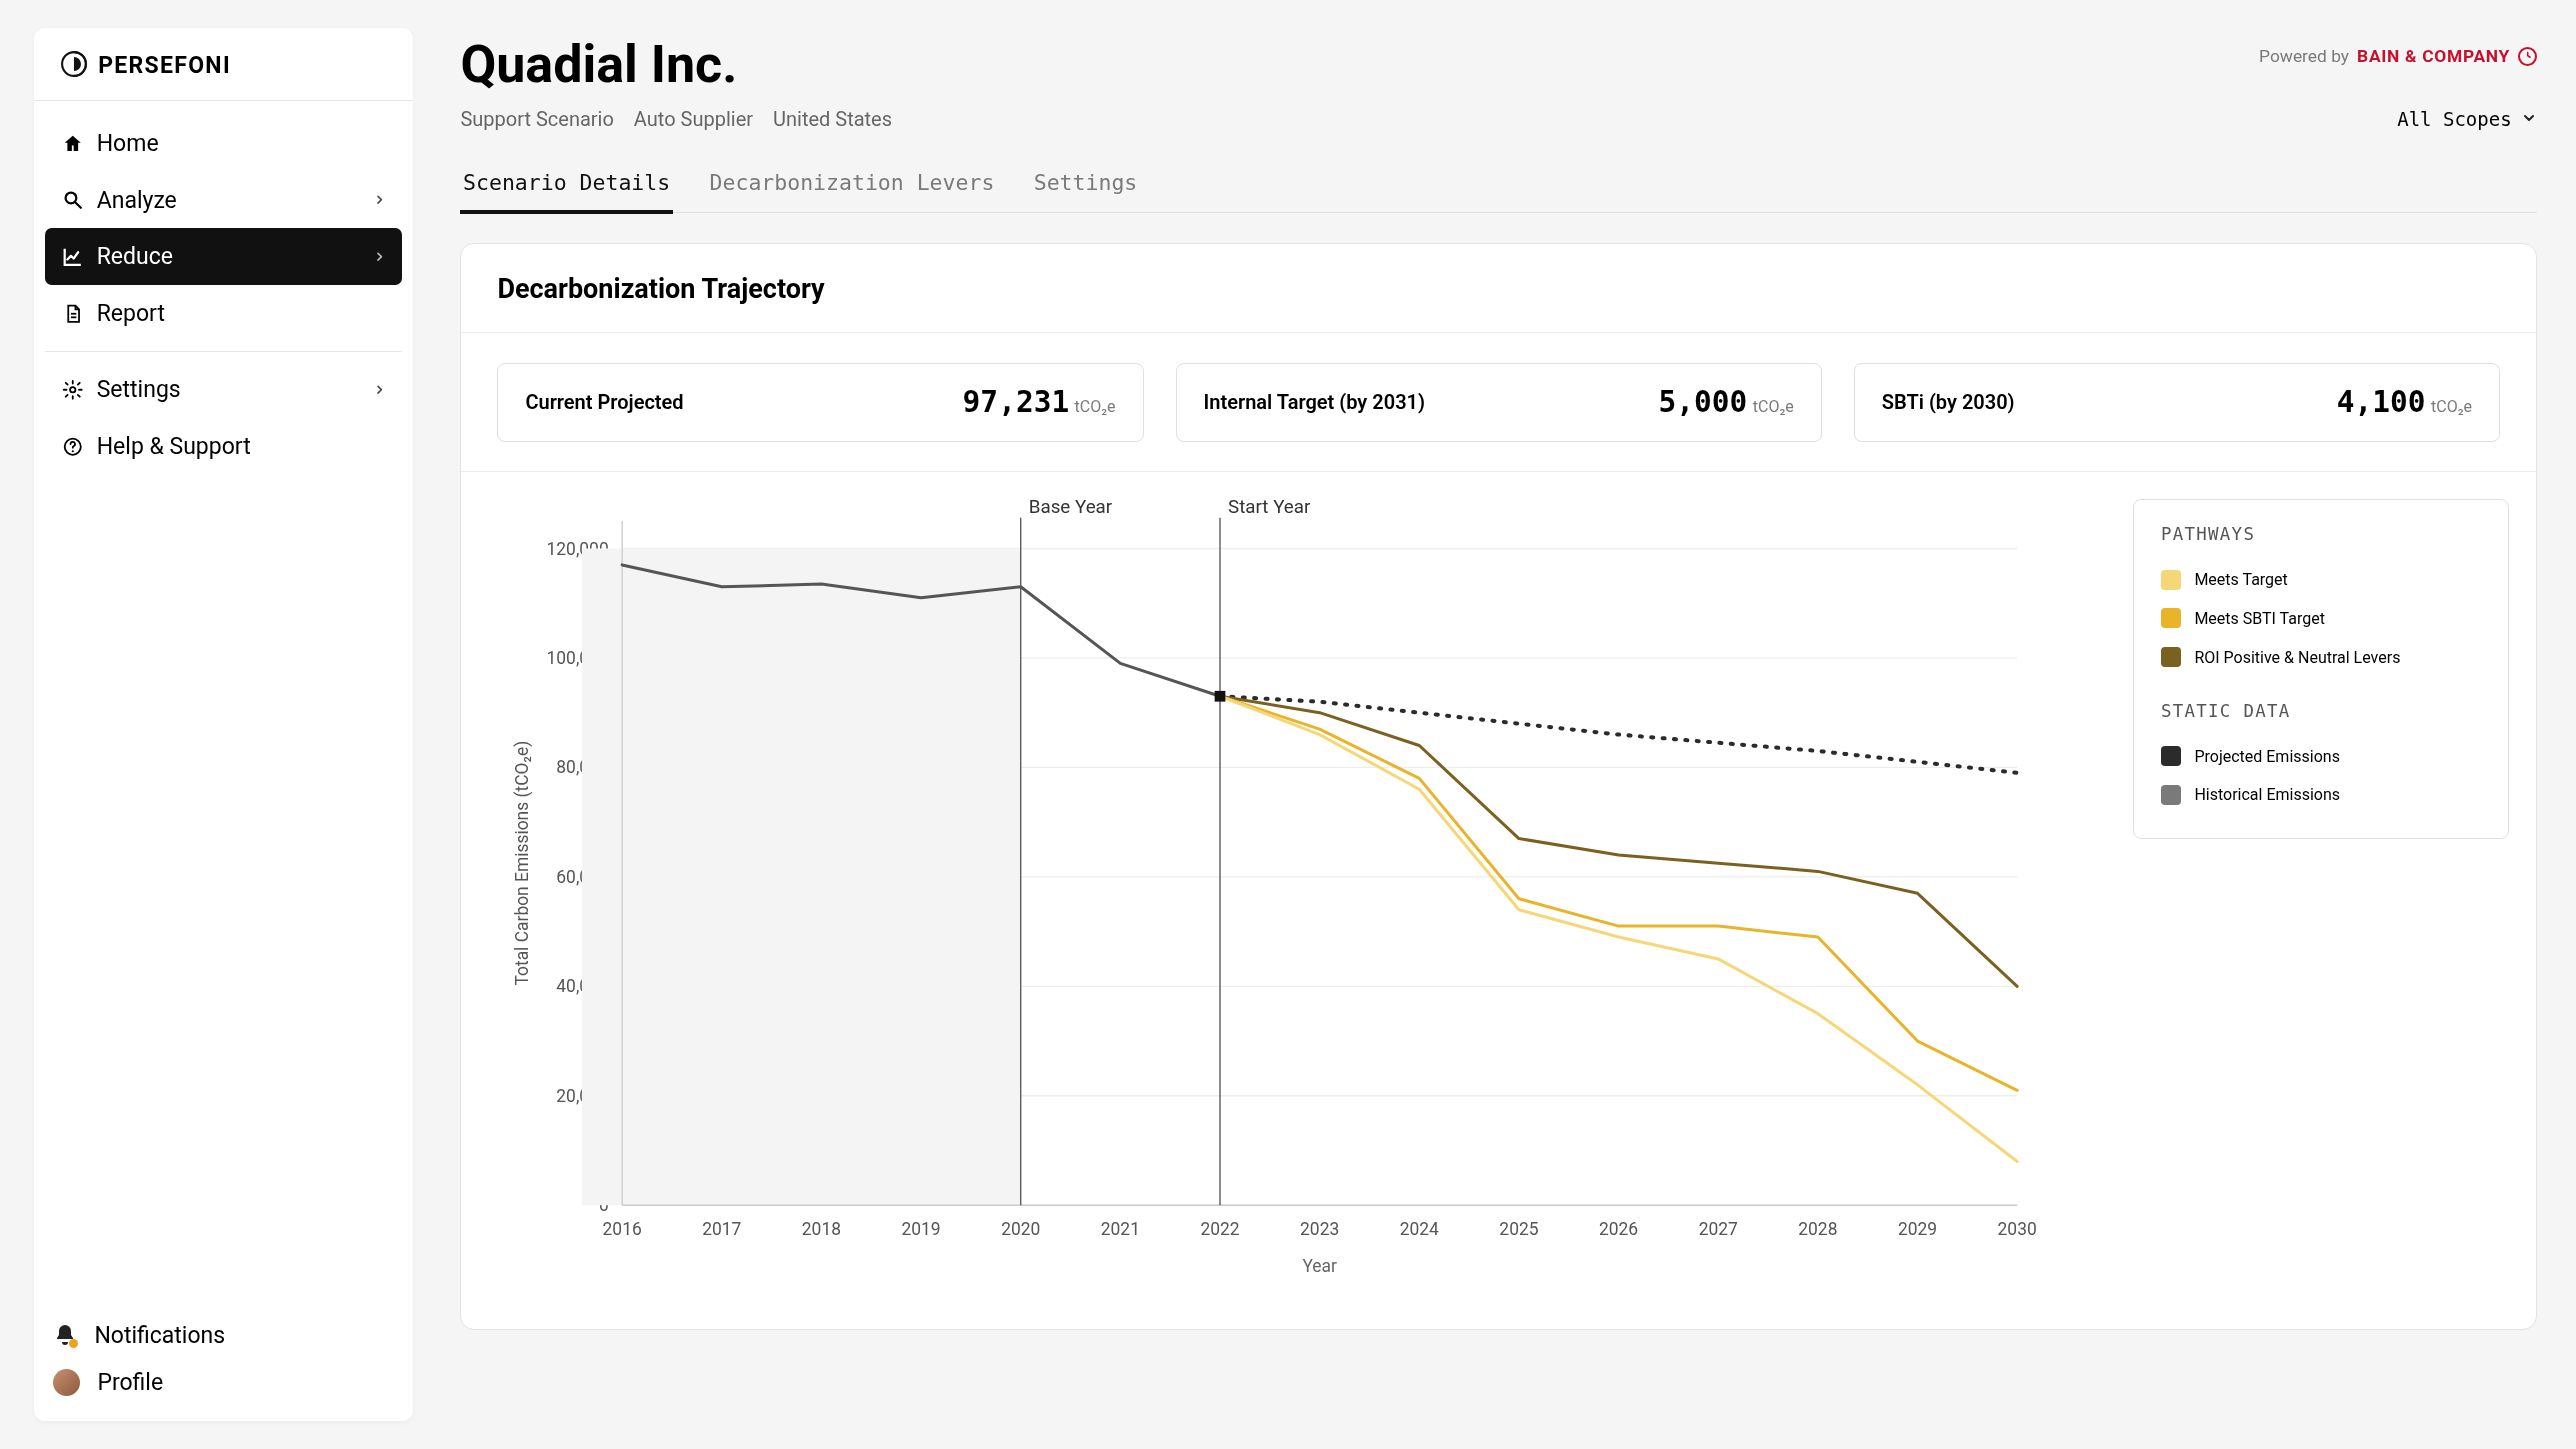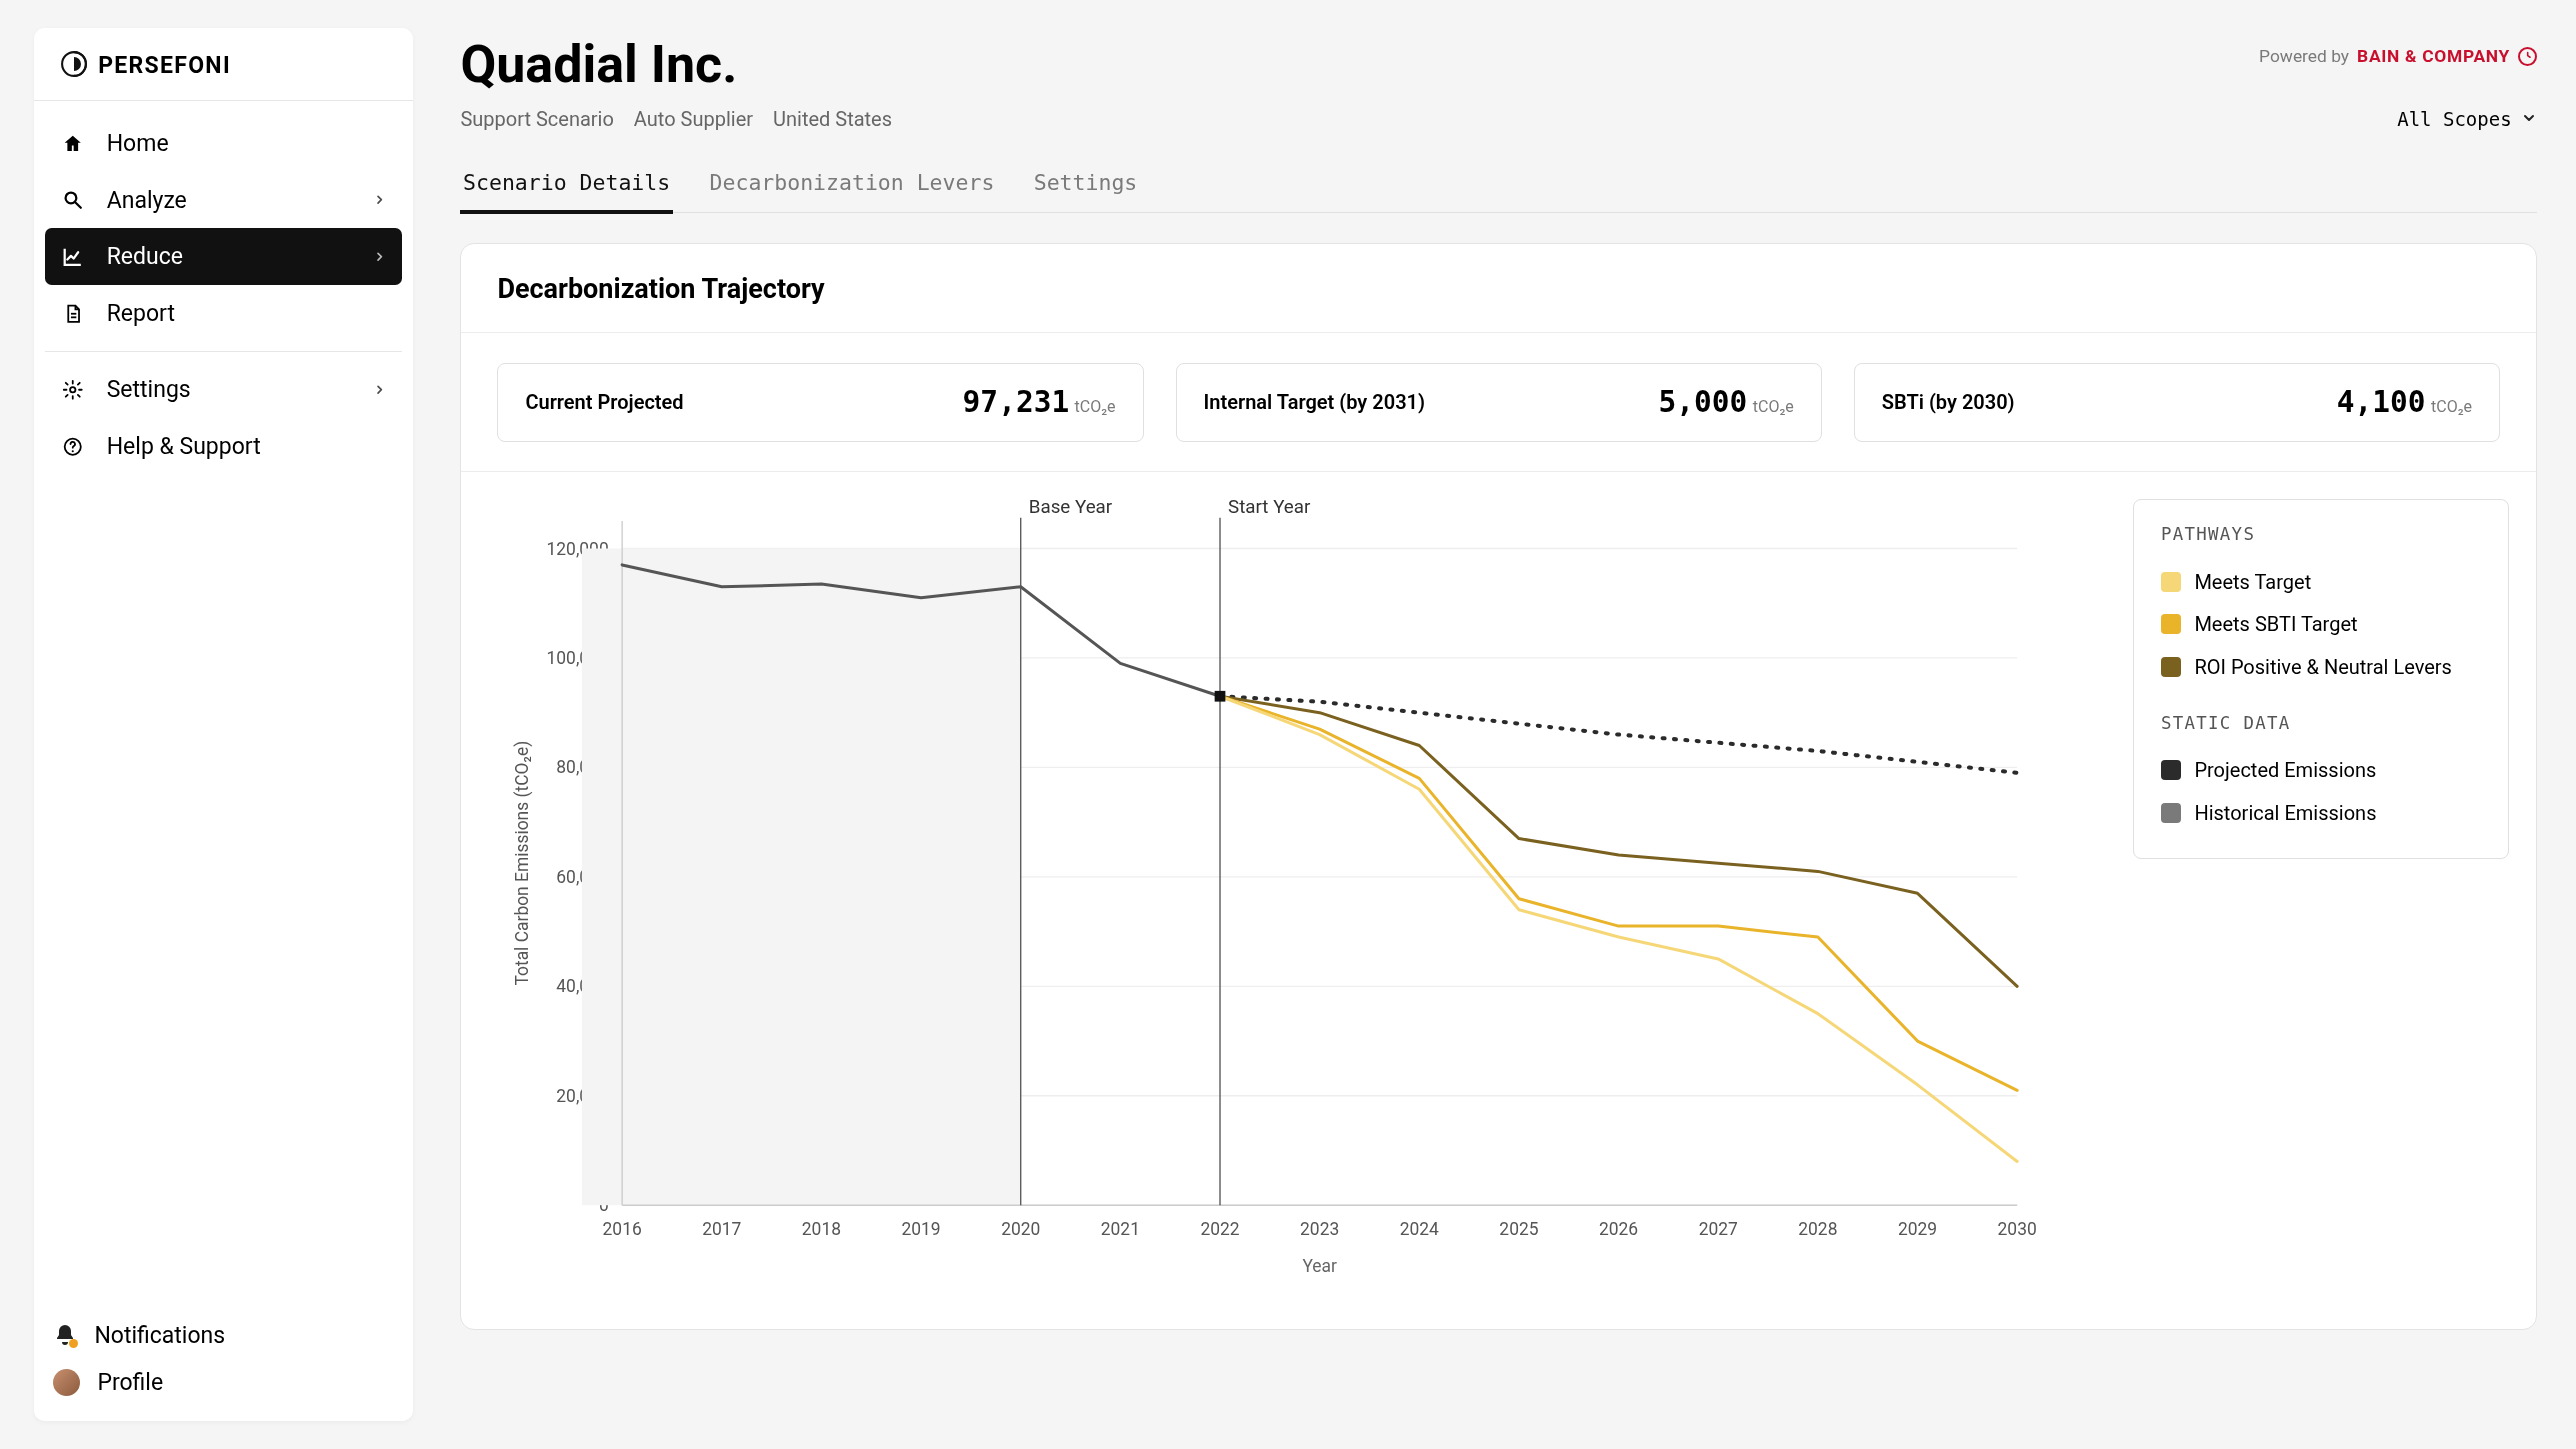--- a/index.html
+++ b/index.html
@@ -38,21 +38,21 @@
   font-weight: 700;
   font-size: 23px;
   letter-spacing: 1.3px;
 }
 .nav { padding: 14.8px 10.7px; flex: 1; }
 .nav-group { border-bottom: 0.7px solid #e6e6e6; padding-bottom: 9.4px; margin-bottom: 9.4px; }
 .nav-group:last-child { border-bottom: none; }
 .nav-item {
   display: flex;
   align-items: center;
-  gap: 22px;
+  gap: 12px;
   padding: 14.8px 16px;
   border-radius: 6.7px;
   font-size: 23px;
   cursor: pointer;
   position: relative;
 }
 .nav-item.active { background: #111; color: #fff; }
 .nav-item .chev {
   margin-left: auto;
   font-size: 19px;
@@ -195,21 +195,21 @@
   font-size: 17.4px;
   letter-spacing: 1.3px;
   color: #555;
   margin-bottom: 16px;
 }
 .legend-head.second { margin-top: 24px; }
 .legend-item {
   display: flex;
   align-items: center;
   gap: 13.4px;
-  font-size: 20px;
+  font-size: 16px;
   padding: 9.4px 0;
 }
 .swatch { width: 20px; height: 20px; border-radius: 4px; }
 .axis-label {
   font-size: 26px;
   fill: #666;
   text-anchor: middle;
 }
 .tick-label { font-size: 26px; fill: #555; text-anchor: middle; }
 .ytick-label { font-size: 26px; fill: #555; text-anchor: end; }

